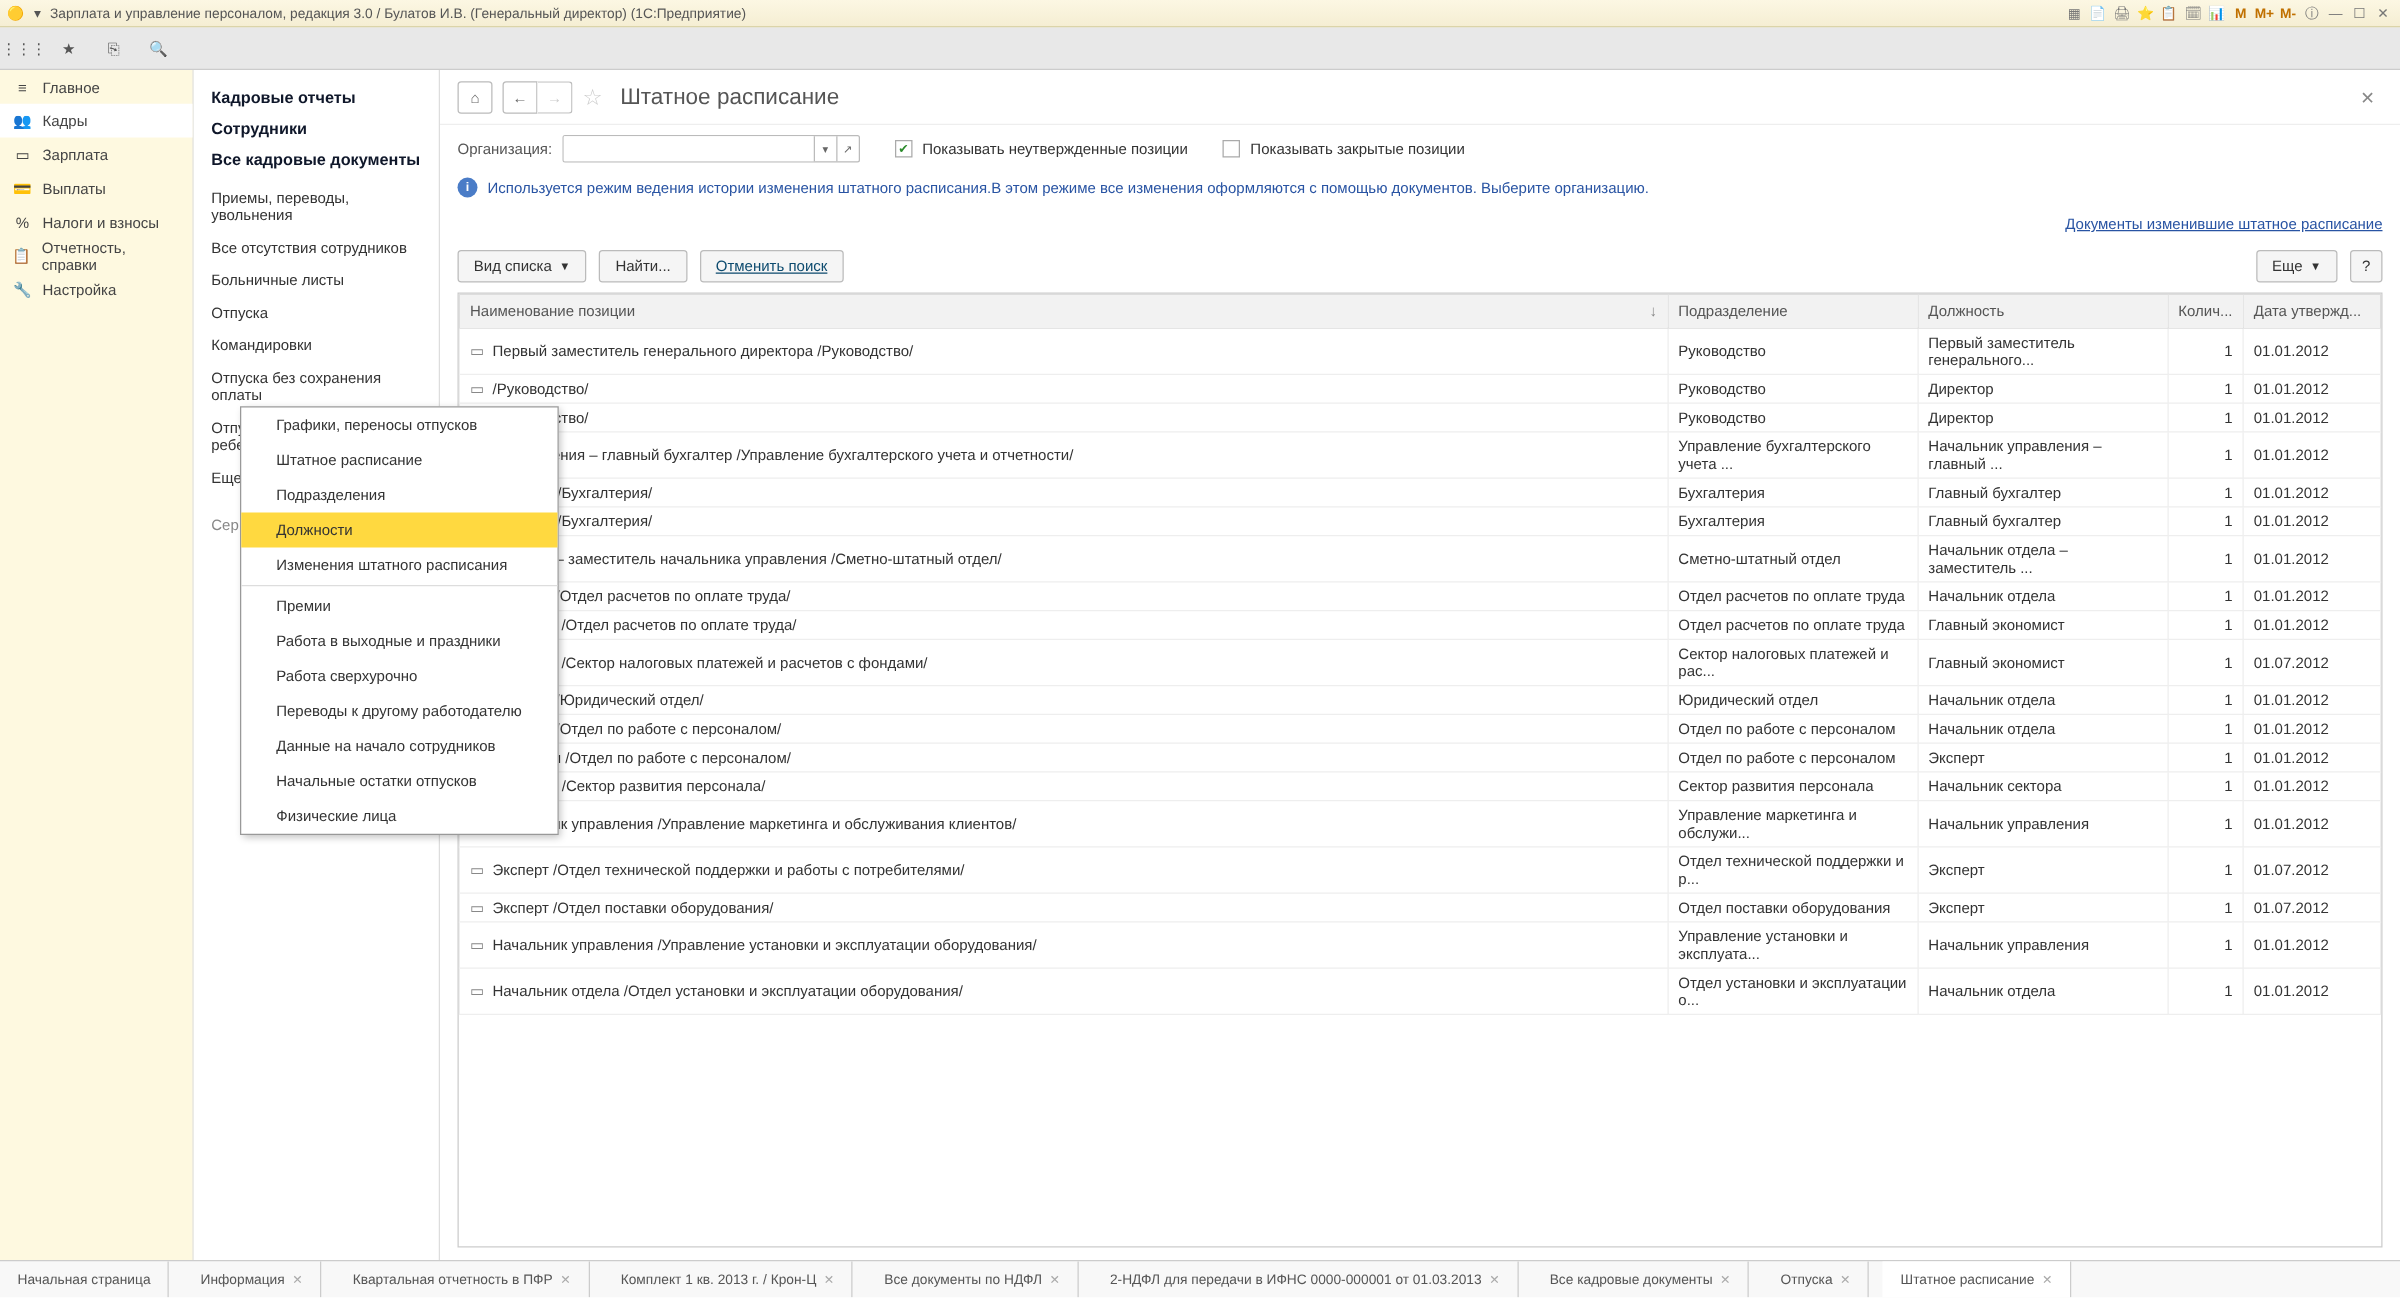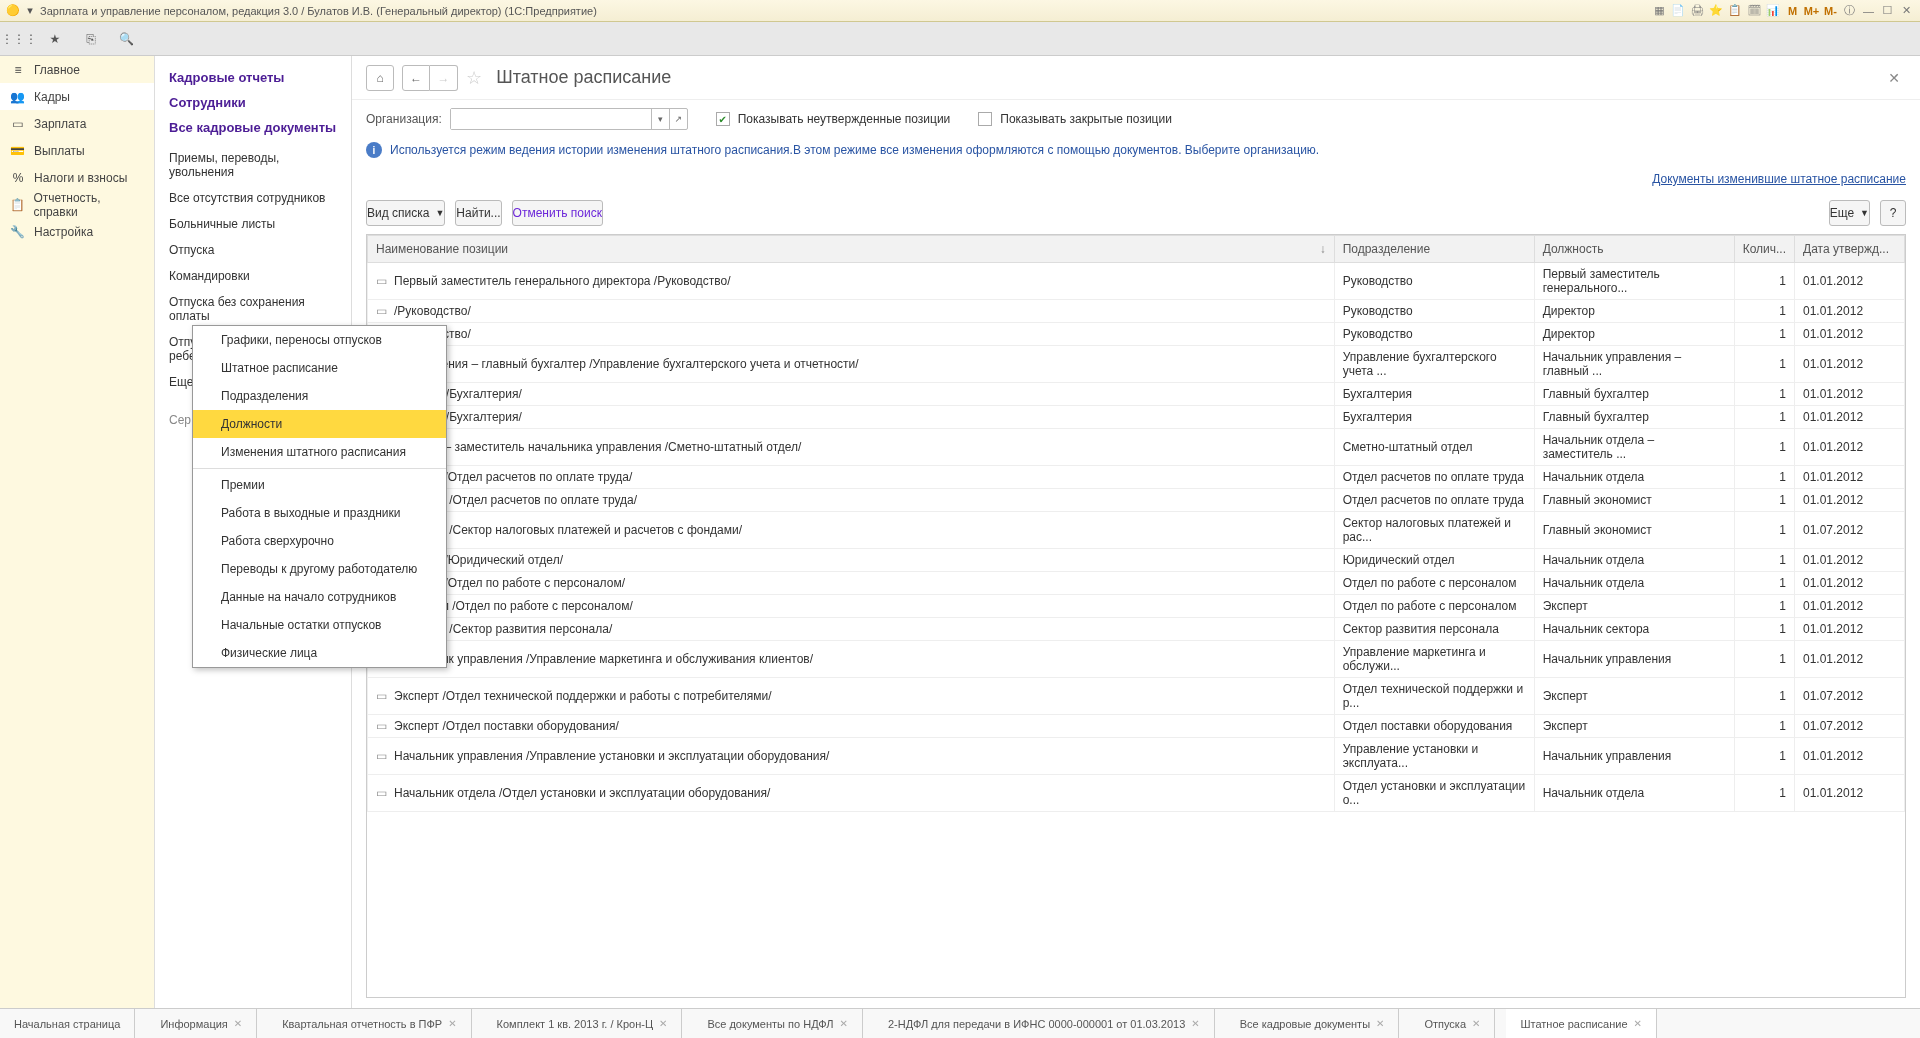--- a/index.html
+++ b/index.html
@@ -9,21 +9,21 @@
 .titlebar .tb-right{margin-left:auto;display:flex;gap:4px;align-items:center;}
 .titlebar .tb-right span{width:15px;height:15px;display:inline-flex;align-items:center;justify-content:center;color:#777;font-size:11px;}
 .toolbar{height:34px;background:#e8e8e8;border-bottom:1px solid #ccc;display:flex;align-items:center;padding:0 10px;gap:18px;}
 .toolbar .tool{width:18px;height:18px;display:inline-flex;align-items:center;justify-content:center;color:#555;}
 .main{display:flex;height:calc(100vh - 22px - 34px - 30px);}
 .nav-sidebar{width:155px;background:#fef9e0;border-right:1px solid #ddd;}
 .nav-item{height:27px;display:flex;align-items:center;padding:0 10px;gap:8px;cursor:pointer;color:#444;}
 .nav-item.active{background:#fff;}
 .nav-icon{width:16px;height:16px;display:inline-flex;align-items:center;justify-content:center;}
 .sub-sidebar{width:197px;background:#fff;border-right:1px solid #ddd;padding:14px 0;}
-.sub-sidebar .sub-head{padding:0 14px 10px;font-weight:bold;color:#4c1d95;font-size:13px;}
+.sub-sidebar .sub-head{padding:0 14px 10px;font-weight:bold;color:#0f172a;font-size:13px;}
 .sub-sidebar .sub-item{padding:6px 14px;color:#333;cursor:pointer;font-size:12px;}
 .sub-sidebar .more-row{padding:6px 14px;color:#333;display:flex;align-items:center;}
 .popup-menu{position:absolute;left:192px;top:325px;width:255px;background:#fff;border:1px solid #999;box-shadow:2px 2px 6px rgba(0,0,0,0.25);z-index:100;}
 .popup-menu .pm-item{padding:7px 28px;color:#333;cursor:pointer;font-size:12px;}
 .popup-menu .pm-item.highlight{background:#ffd940;}
 .popup-menu .pm-sep{height:1px;background:#ddd;margin:2px 0;}
 .content{flex:1;display:flex;flex-direction:column;background:#fff;position:relative;}
 .content-header{height:44px;display:flex;align-items:center;padding:0 14px;gap:8px;border-bottom:1px solid #eee;}
 .hbtn{border:1px solid #bbb;background:#fff;border-radius:3px;height:26px;min-width:28px;display:inline-flex;align-items:center;justify-content:center;cursor:pointer;color:#666;}
 .nav-group{display:flex;}
@@ -36,22 +36,22 @@
 .filter-row label{color:#555;}
 .combo{display:flex;border:1px solid #bbb;border-radius:2px;height:22px;background:#fff;}
 .combo input{border:none;outline:none;padding:0 4px;width:200px;}
 .combo .cbtn{width:18px;border-left:1px solid #bbb;display:flex;align-items:center;justify-content:center;font-size:9px;color:#666;cursor:pointer;}
 .chk{width:14px;height:14px;border:1px solid #aaa;display:inline-flex;align-items:center;justify-content:center;font-size:10px;}
 .info-row{padding:4px 14px 10px;display:flex;align-items:center;gap:8px;color:#2954a3;}
 .info-icon{width:16px;height:16px;border-radius:50%;background:#4a7cc7;color:#fff;display:inline-flex;align-items:center;justify-content:center;font-size:10px;font-weight:bold;}
 .link-row{padding:4px 14px 10px;text-align:right;}
 .link-row a{color:#2954a3;text-decoration:underline;font-size:12px;}
 .action-row{padding:4px 14px 8px;display:flex;align-items:center;gap:10px;}
-.btn{border:1px solid #bbb;background:#f5f5f5;border-radius:3px;height:26px;padding:0 0;display:inline-flex;align-items:center;cursor:pointer;color:#333;gap:6px;}
-.btn.disabled{color:#6d28d9;}
+.btn{border:1px solid #bbb;background:#f5f5f5;border-radius:3px;height:26px;padding:0 12px;display:inline-flex;align-items:center;cursor:pointer;color:#333;gap:6px;}
+.btn.disabled{color:#0c4a6e;text-decoration:underline;}
 .action-row .spacer{flex:1;}
 .table-wrap{flex:1;overflow:auto;margin:0 14px 10px;border:1px solid #ccc;}
 table{width:100%;border-collapse:collapse;}
 th{background:#f2f2f2;border:1px solid #ddd;padding:6px 8px;text-align:left;font-weight:normal;color:#555;font-size:12px;position:sticky;top:0;}
 td{border:1px solid #eee;padding:4px 8px;color:#333;font-size:12px;}
 tr.selected td{background:#ffd940;}
 .row-icon{width:20px;color:#888;text-align:center;}
 .col-qty{text-align:right;width:60px;margin-left:40px;}
 .col-date{width:110px;}
 .col-dept{width:200px;}

